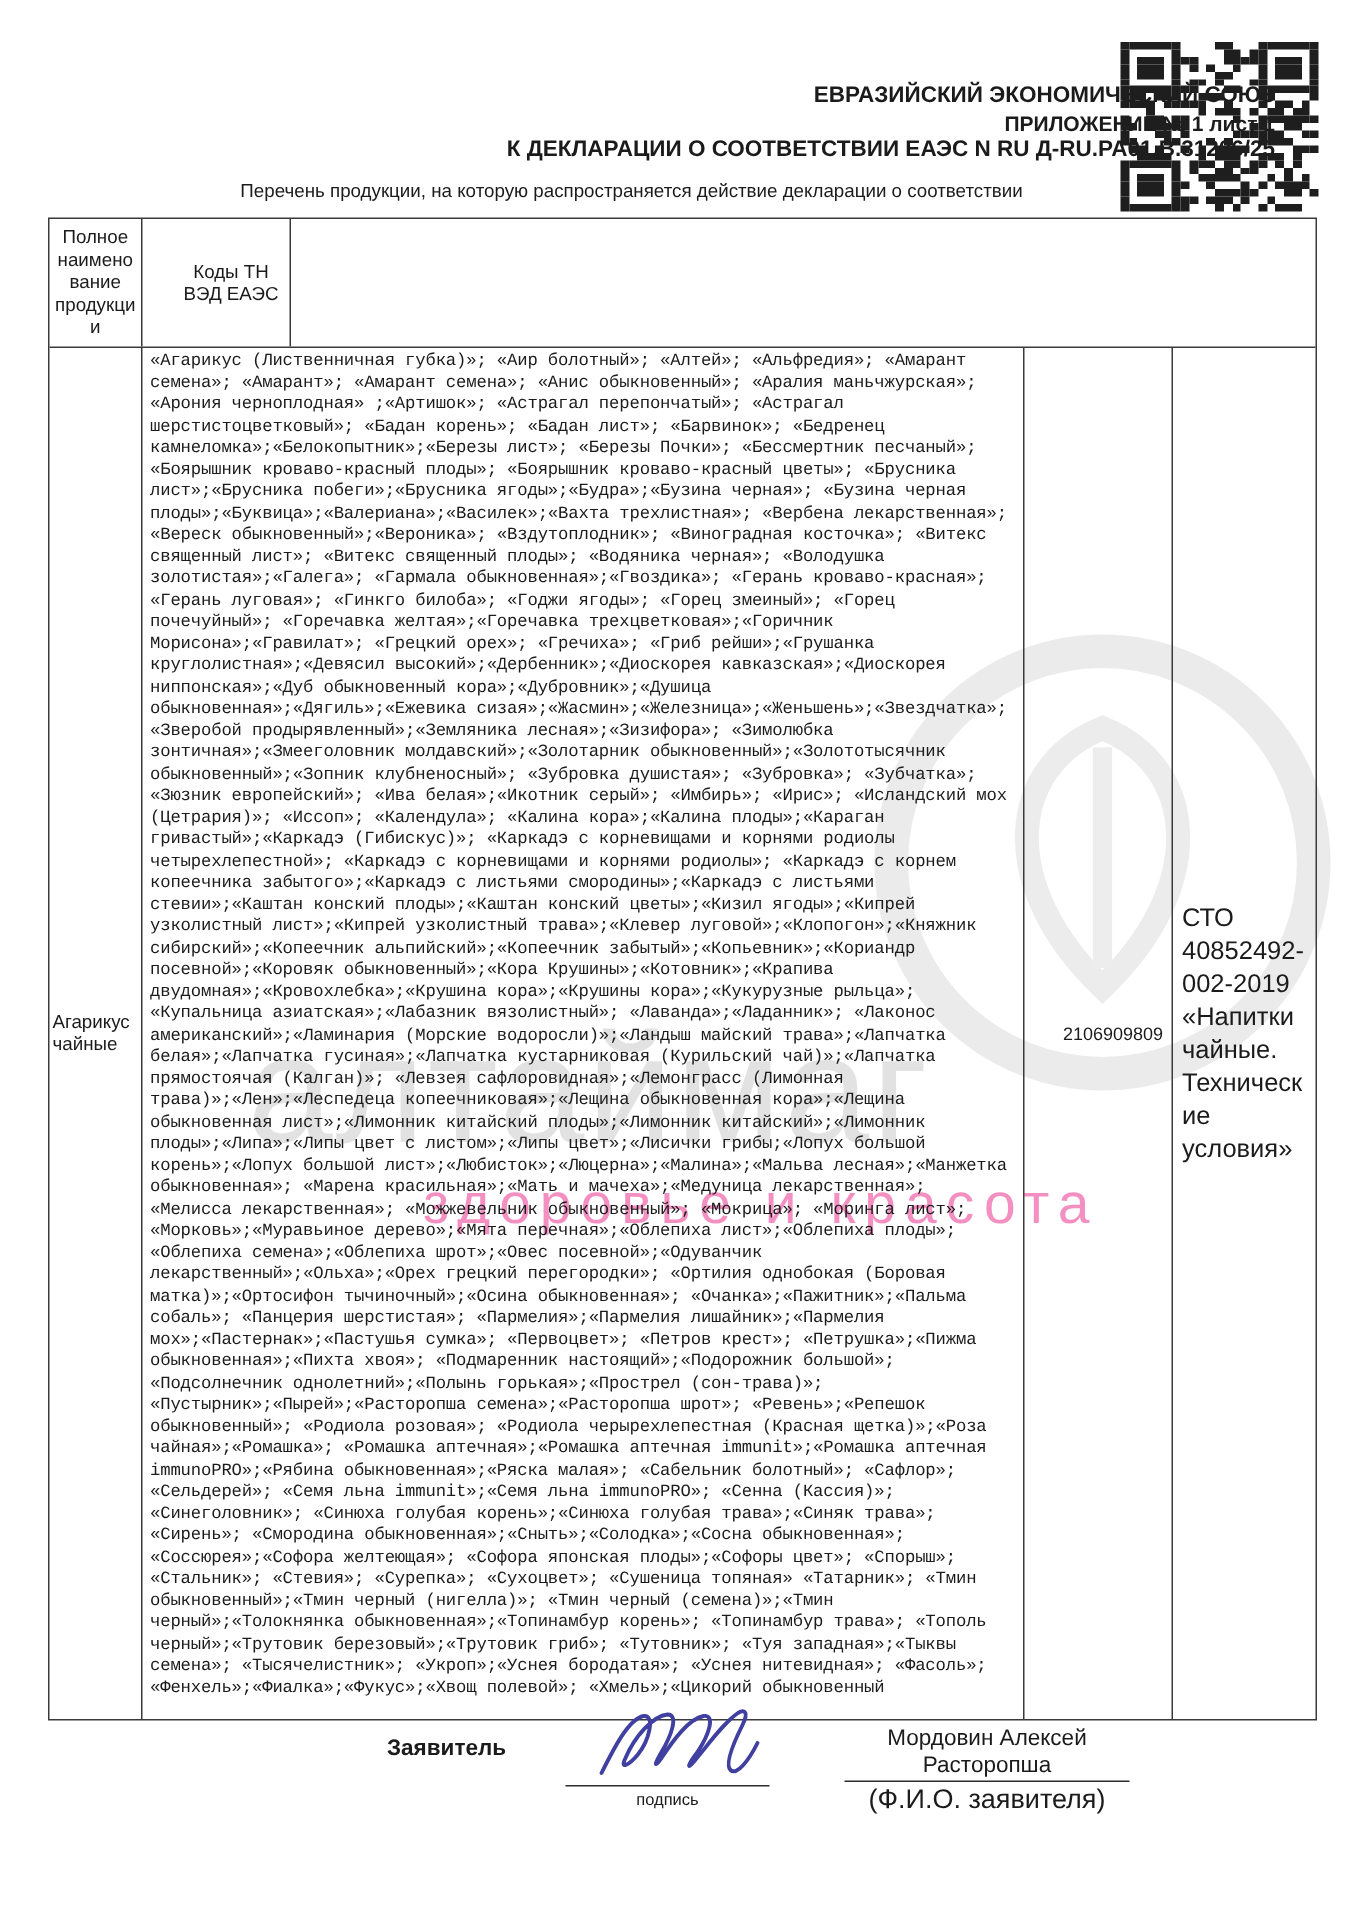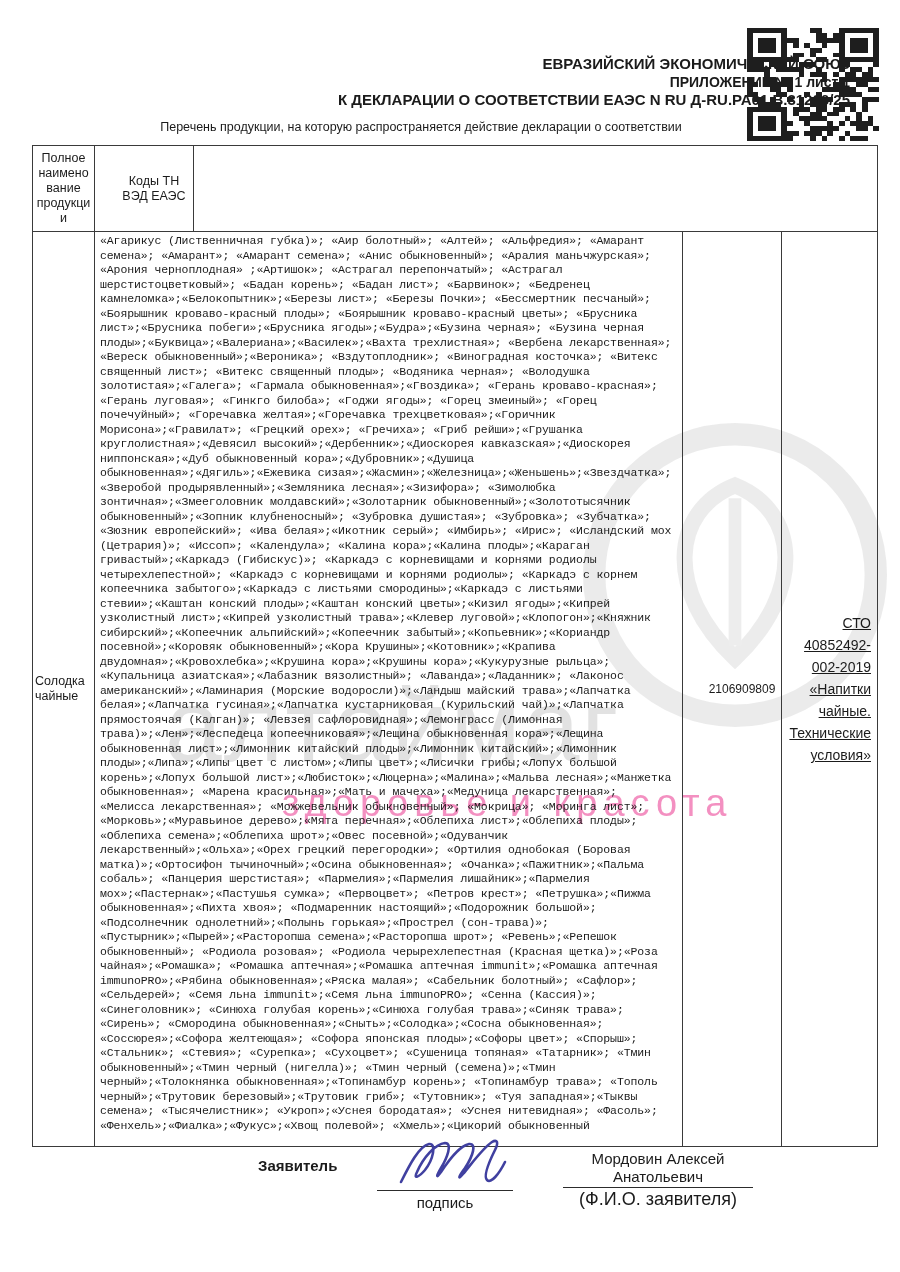--- a/index.html
+++ b/index.html
@@ -35,28 +35,28 @@
   .c4{flex:1 1 auto;}
   .hcell{display:flex;align-items:center;justify-content:center;text-align:center;
     font-size:12.5px;line-height:15px;padding:2px 3px;box-sizing:border-box;overflow-wrap:anywhere;}
   .bcell{box-sizing:border-box;}
   .cell-name{display:flex;align-items:center;justify-content:center;text-align:left;
     font-size:12.5px;line-height:15px;padding:2px;overflow-wrap:anywhere;}
   .cell-details{font-size:11.5px;line-height:14.5px;letter-spacing:-0.1px;
     padding:2px 4px 2px 5px;text-align:left;overflow:hidden;font-family:Liberation Mono, monospace;}
   .cell-code{display:flex;align-items:center;justify-content:center;font-size:12px;
     padding:2px;text-align:center;overflow-wrap:anywhere;}
-  .cell-doc{display:flex;align-items:center;font-size:14px;line-height:22px;
-    padding:4px 6px;text-align:right;overflow-wrap:anywhere;box-sizing:border-box;text-decoration:underline;}
+  .cell-doc{display:flex;align-items:center;font-size:17px;line-height:22px;
+    padding:4px 6px;text-align:left;overflow-wrap:anywhere;box-sizing:border-box;}
   
   .applicant-label{position:absolute;left:258px;top:1157px;font-size:15px;font-weight:bold;z-index:2;}
   .sig-wrap{position:absolute;left:377px;top:1138px;width:136px;z-index:2;}
   .sig-svg{position:absolute;left:18px;top:-2px;}
   .sig-line{position:absolute;left:0;top:52px;width:136px;border-top:1.5px solid #2c2c2c;}
-  .sig-caption{position:absolute;left:0;top:56px;width:136px;text-align:center;font-size:15px;}
+  .sig-caption{position:absolute;left:0;top:56px;width:136px;text-align:center;font-size:11px;}
   .name-wrap{position:absolute;left:563px;top:1150px;width:190px;text-align:center;z-index:2;}
   .name-text{font-size:15px;line-height:18px;}
   .name-line{border-top:1.5px solid #2c2c2c;margin-top:1px;}
   .name-caption{font-size:18px;margin-top:1px;}
 </style>
 </head>
 <body>
 
 <div class="page">
 
@@ -606,36 +606,36 @@
       <div></div>
       <div></div>
     </div>
 
   <div class="table">
     <div class="thead">
       <div class="c1 hcell">Полное наименование продукции</div>
       <div class="c3 hcell">Коды ТН ВЭД ЕАЭС</div>
     </div>
     <div class="tbody">
-      <div class="c1 bcell cell-name">Солодка чайные</div>
+      <div class="c1 bcell cell-name">Агарикус чайные</div>
       <div class="c2 bcell cell-details">«Агарикус (Лиственничная губка)»; «Аир болотный»; «Алтей»; «Альфредия»; «Амарант семена»; «Амарант»; «Амарант семена»; «Анис обыкновенный»; «Аралия маньчжурская»; «Арония черноплодная» ;«Артишок»; «Астрагал перепончатый»; «Астрагал шерстистоцветковый»; «Бадан корень»; «Бадан лист»; «Барвинок»; «Бедренец камнеломка»;«Белокопытник»;«Березы лист»; «Березы Почки»; «Бессмертник песчаный»; «Боярышник кроваво-красный плоды»; «Боярышник кроваво-красный цветы»; «Брусника лист»;«Брусника побеги»;«Брусника ягоды»;«Будра»;«Бузина черная»; «Бузина черная плоды»;«Буквица»;«Валериана»;«Василек»;«Вахта трехлистная»; «Вербена лекарственная»; «Вереск обыкновенный»;«Вероника»; «Вздутоплодник»; «Виноградная косточка»; «Витекс священный лист»; «Витекс священный плоды»; «Водяника черная»; «Володушка золотистая»;«Галега»; «Гармала обыкновенная»;«Гвоздика»; «Герань кроваво-красная»; «Герань луговая»; «Гинкго билоба»; «Годжи ягоды»; «Горец змеиный»; «Горец почечуйный»; «Горечавка желтая»;«Горечавка трехцветковая»;«Горичник Морисона»;«Гравилат»; «Грецкий орех»; «Гречиха»; «Гриб рейши»;«Грушанка круглолистная»;«Девясил высокий»;«Дербенник»;«Диоскорея кавказская»;«Диоскорея ниппонская»;«Дуб обыкновенный кора»;«Дубровник»;«Душица обыкновенная»;«Дягиль»;«Ежевика сизая»;«Жасмин»;«Железница»;«Женьшень»;«Звездчатка»; «Зверобой продырявленный»;«Земляника лесная»;«Зизифора»; «Зимолюбка зонтичная»;«Змееголовник молдавский»;«Золотарник обыкновенный»;«Золототысячник обыкновенный»;«Зопник клубненосный»; «Зубровка душистая»; «Зубровка»; «Зубчатка»; «Зюзник европейский»; «Ива белая»;«Икотник серый»; «Имбирь»; «Ирис»; «Исландский мох (Цетрария)»; «Иссоп»; «Календула»; «Калина кора»;«Калина плоды»;«Караган гривастый»;«Каркадэ (Гибискус)»; «Каркадэ с корневищами и корнями родиолы четырехлепестной»; «Каркадэ с корневищами и корнями родиолы»; «Каркадэ с корнем копеечника забытого»;«Каркадэ с листьями смородины»;«Каркадэ с листьями стевии»;«Каштан конский плоды»;«Каштан конский цветы»;«Кизил ягоды»;«Кипрей узколистный лист»;«Кипрей узколистный трава»;«Клевер луговой»;«Клопогон»;«Княжник сибирский»;«Копеечник альпийский»;«Копеечник забытый»;«Копьевник»;«Кориандр посевной»;«Коровяк обыкновенный»;«Кора Крушины»;«Котовник»;«Крапива двудомная»;«Кровохлебка»;«Крушина кора»;«Крушины кора»;«Кукурузные рыльца»; «Купальница азиатская»;«Лабазник вязолистный»; «Лаванда»;«Ладанник»; «Лаконос американский»;«Ламинария (Морские водоросли)»;«Ландыш майский трава»;«Лапчатка белая»;«Лапчатка гусиная»;«Лапчатка кустарниковая (Курильский чай)»;«Лапчатка прямостоячая (Калган)»; «Левзея сафлоровидная»;«Лемонграсс (Лимонная трава)»;«Лен»;«Леспедеца копеечниковая»;«Лещина обыкновенная кора»;«Лещина обыкновенная лист»;«Лимонник китайский плоды»;«Лимонник китайский»;«Лимонник плоды»;«Липа»;«Липы цвет с листом»;«Липы цвет»;«Лисички грибы;«Лопух большой корень»;«Лопух большой лист»;«Любисток»;«Люцерна»;«Малина»;«Мальва лесная»;«Манжетка обыкновенная»; «Марена красильная»;«Мать и мачеха»;«Медуница лекарственная»; «Мелисса лекарственная»; «Можжевельник обыкновенный»; «Мокрица»; «Моринга лист»; «Морковь»;«Муравьиное дерево»;«Мята перечная»;«Облепиха лист»;«Облепиха плоды»; «Облепиха семена»;«Облепиха шрот»;«Овес посевной»;«Одуванчик лекарственный»;«Ольха»;«Орех грецкий перегородки»; «Ортилия однобокая (Боровая матка)»;«Ортосифон тычиночный»;«Осина обыкновенная»; «Очанка»;«Пажитник»;«Пальма собаль»; «Панцерия шерстистая»; «Пармелия»;«Пармелия лишайник»;«Пармелия мох»;«Пастернак»;«Пастушья сумка»; «Первоцвет»; «Петров крест»; «Петрушка»;«Пижма обыкновенная»;«Пихта хвоя»; «Подмаренник настоящий»;«Подорожник большой»; «Подсолнечник однолетний»;«Полынь горькая»;«Прострел (сон-трава)»; «Пустырник»;«Пырей»;«Расторопша семена»;«Расторопша шрот»; «Ревень»;«Репешок обыкновенный»; «Родиола розовая»; «Родиола черырехлепестная (Красная щетка)»;«Роза чайная»;«Ромашка»; «Ромашка аптечная»;«Ромашка аптечная immunit»;«Ромашка аптечная immunoPRO»;«Рябина обыкновенная»;«Ряска малая»; «Сабельник болотный»; «Сафлор»; «Сельдерей»; «Семя льна immunit»;«Семя льна immunoPRO»; «Сенна (Кассия)»; «Синеголовник»; «Синюха голубая корень»;«Синюха голубая трава»;«Синяк трава»; «Сирень»; «Смородина обыкновенная»;«Сныть»;«Солодка»;«Сосна обыкновенная»; «Соссюрея»;«Софора желтеющая»; «Софора японская плоды»;«Софоры цвет»; «Спорыш»; «Стальник»; «Стевия»; «Сурепка»; «Сухоцвет»; «Сушеница топяная» «Татарник»; «Тмин обыкновенный»;«Тмин черный (нигелла)»; «Тмин черный (семена)»;«Тмин черный»;«Толокнянка обыкновенная»;«Топинамбур корень»; «Топинамбур трава»; «Тополь черный»;«Трутовик березовый»;«Трутовик гриб»; «Тутовник»; «Туя западная»;«Тыквы семена»; «Тысячелистник»; «Укроп»;«Уснея бородатая»; «Уснея нитевидная»; «Фасоль»; «Фенхель»;«Фиалка»;«Фукус»;«Хвощ полевой»; «Хмель»;«Цикорий обыкновенный</div>
       <div class="c3 bcell cell-code">2106909809</div>
       <div class="c4 bcell cell-doc">СТО 40852492-002-2019 «Напитки чайные. Технические условия»</div>
     </div>
   </div>
 
   <div class="applicant-label">Заявитель</div>
 
   <div class="sig-wrap">
     <svg class="sig-svg" width="150" height="58" viewBox="0 0 150 58">
       <path d="M6 46 C14 30 24 10 34 8 C42 7 38 24 30 34 C24 41 18 44 22 36 C28 22 40 8 50 7 C58 7 52 22 46 32 C42 39 40 44 46 36 C54 24 64 10 74 8 C82 7 78 20 70 32 C64 40 62 45 68 38 C78 26 88 12 97 6 C102 3 104 6 100 14 C94 26 88 40 92 44 C96 48 104 38 110 26" fill="none" stroke="#4040a0" stroke-width="2.6" stroke-linecap="round"></path>
     </svg>
     <div class="sig-line"></div>
     <div class="sig-caption">подпись</div>
   </div>
 
   <div class="name-wrap">
-    <div class="name-text">Мордовин Алексей Анатольевич</div>
+    <div class="name-text">Мордовин Алексей Расторопша</div>
     <div class="name-line"></div>
     <div class="name-caption">(Ф.И.О. заявителя)</div>
   </div>
 
 </div>
 
 </body></html>

